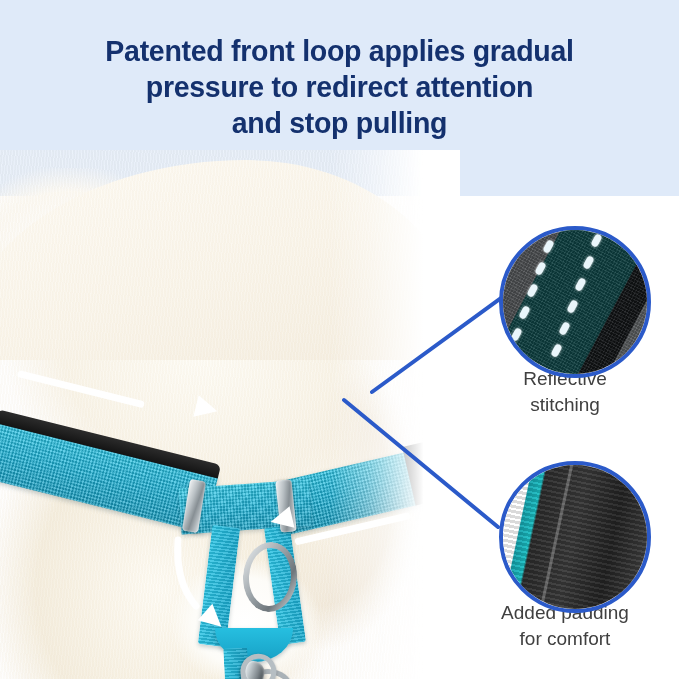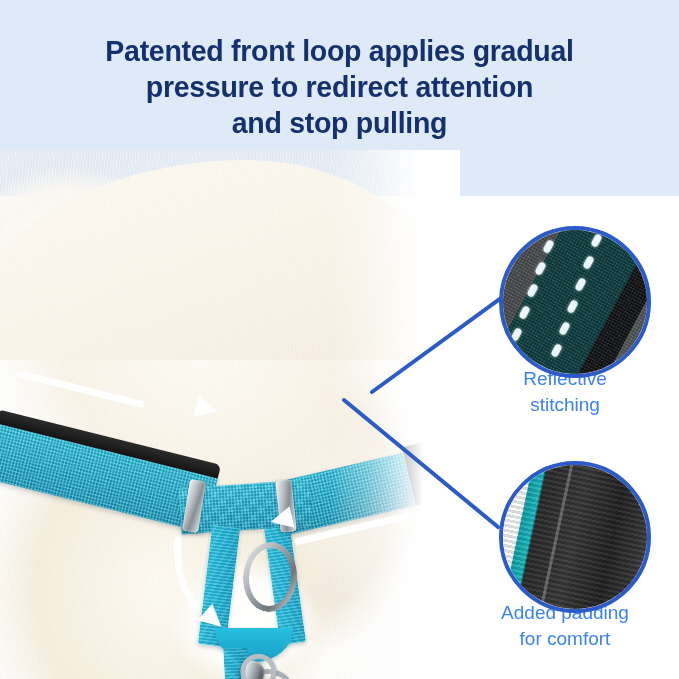--- a/index.html
+++ b/index.html
@@ -215,21 +215,21 @@
   }
   .pad-tex{position:absolute;left:-12px;top:-12px;width:180px;height:180px;
     background:repeating-linear-gradient(12deg, rgba(255,255,255,.07) 0 2px, rgba(0,0,0,.18) 2px 5px);
     opacity:.8;
   }
   .pad-seam{position:absolute;left:50px;top:-14px;width:3px;height:190px;
     background:rgba(255,255,255,.25);transform:rotate(12deg);}
 
   .callout-label{
     position:absolute;width:220px;text-align:center;
-    color:#3b82f6;font-size:19px;line-height:26px;
+    color:#404040;font-size:19px;line-height:26px;
     white-space:pre-line;
   }
   .c1{left:499px;top:226px;}
   .c1lab{left:455px;top:366px;}
   .c2{left:499px;top:461px;}
   .c2lab{left:455px;top:600px;}
 </style>
 </head>
 <body>
 

